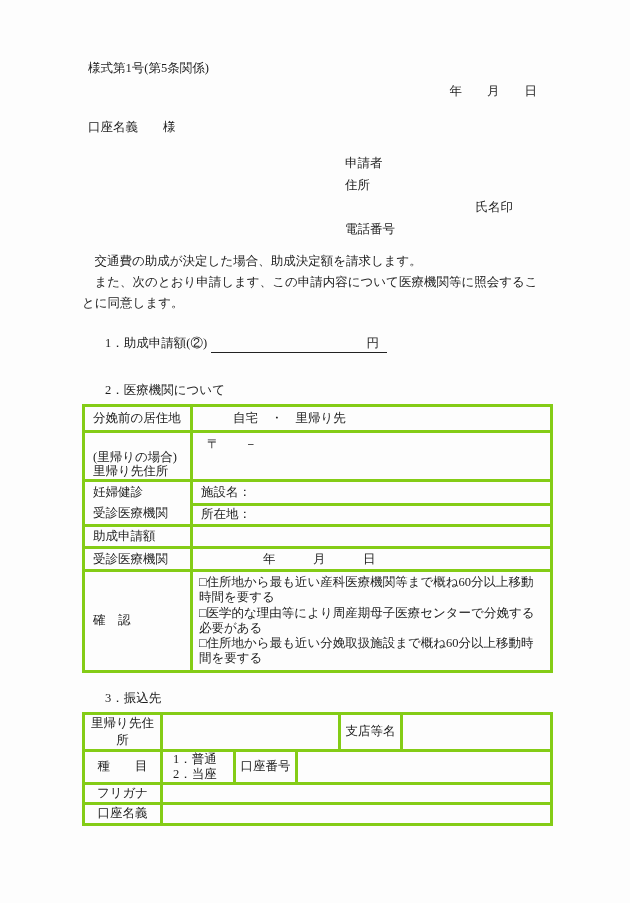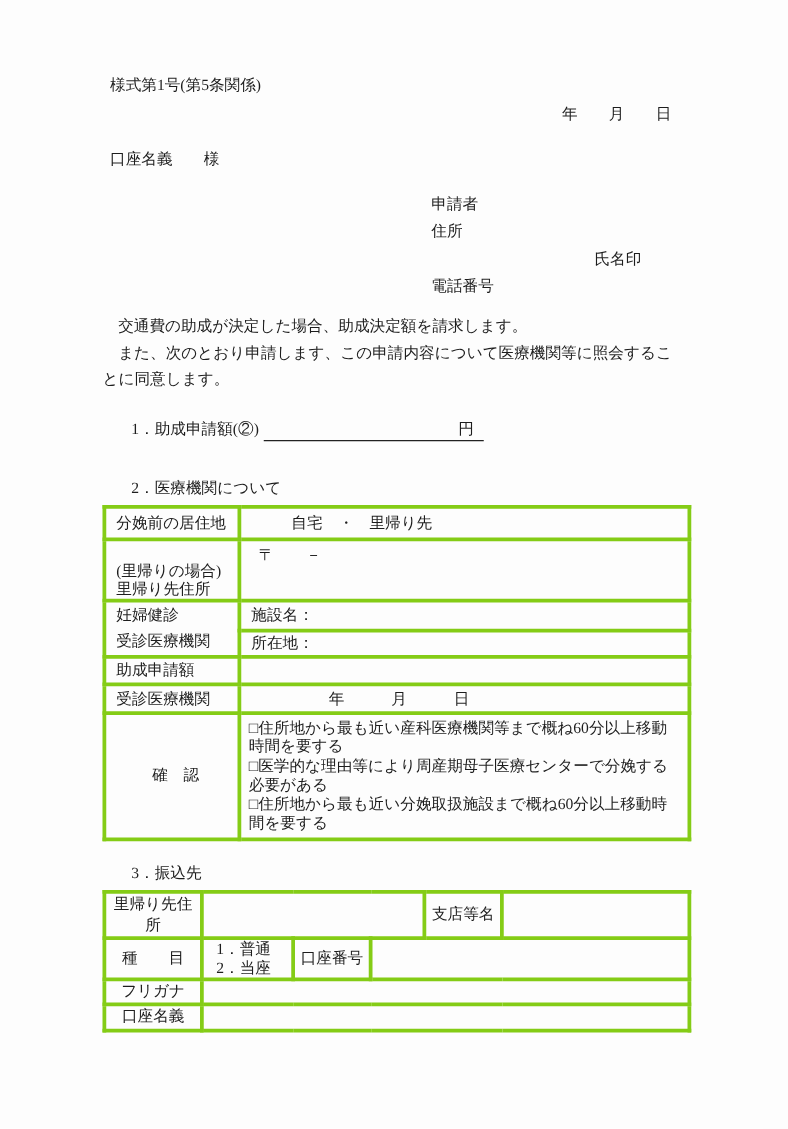--- a/index.html
+++ b/index.html
@@ -38,21 +38,21 @@
   
   .t2 .lbl { padding-left:8px; }
   .lbl-2line { line-height:13.5px; padding-top:18px; padding-bottom:1px; }
   .lbl-2line span { display:block; }
   .clinic-lbl { line-height:21px; }
   .clinic-lbl span { display:block; }
   .val-residence { padding-left:40px; }
   .val-postal { vertical-align:top; padding-top:3px; padding-left:14px; }
   .val-sub { padding-left:8px; }
   .val-duedate { padding-left:70px; }
-  .confirm-lbl { padding-left:22px;text-align:center; }
+  .confirm-lbl { padding-left:22px; }
   .confirm-val { vertical-align:top; line-height:15.3px; padding:3px 4px 3px 6px; }
 
   .r26 { height:26px; } .r28 { height:28px; } .r22 { height:22px; }
   .r25 { height:15px; } .r23 { height:23px; } .r92 { height:92px; }
 
   
   .t3 .c { text-align:center; padding-left:1px; padding-right:1px; }
   .opts { line-height:14.5px; padding-left:10px; }
   .opts span { display:block; }
   .r27 { height:27px; } .r33 { height:33px; } .r20 { height:20px; } .r21 { height:21px;padding-left:11px; }

